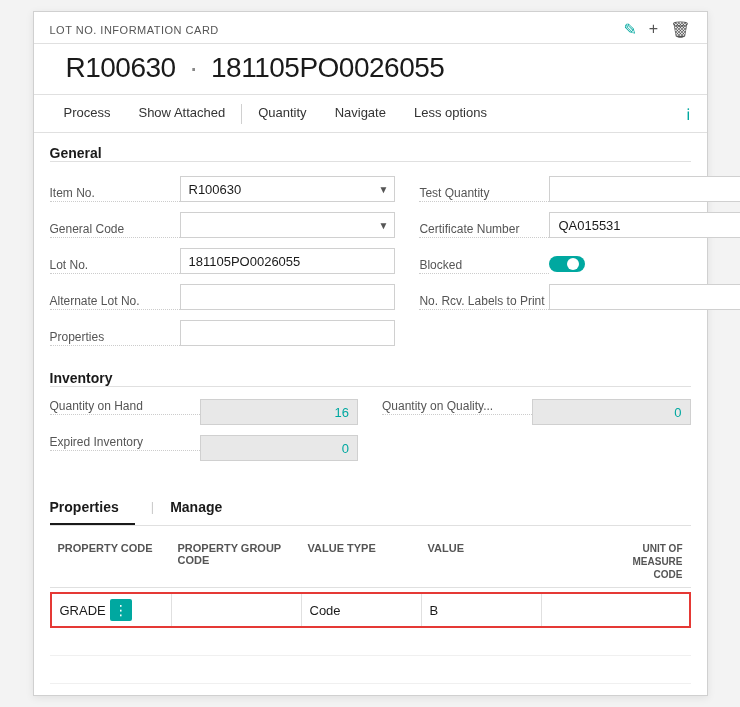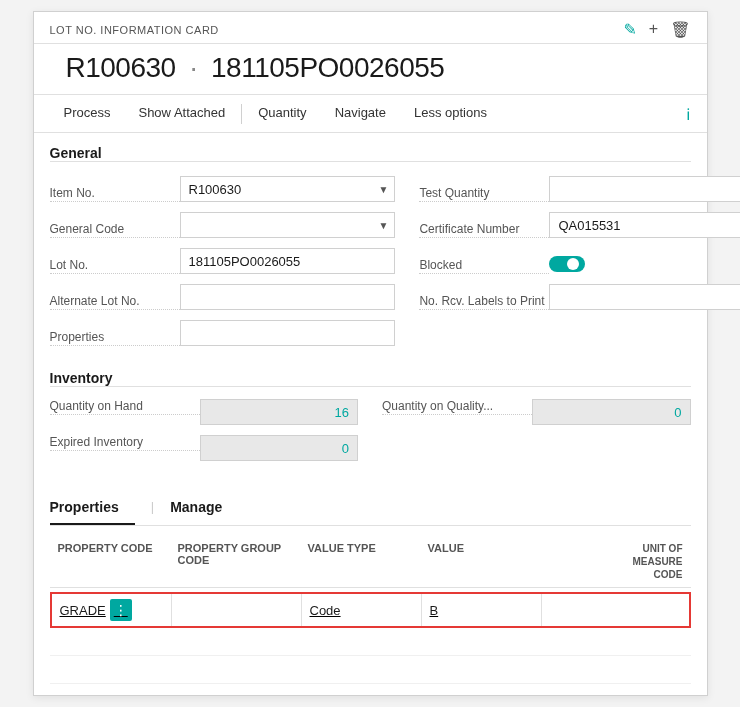--- a/index.html
+++ b/index.html
@@ -250,21 +250,20 @@
       color: #555;
       text-transform: uppercase;
       padding: 2px 8px;
     }
     .table-row {
       display: grid;
       grid-template-columns: 120px 130px 120px 120px 1fr;
       border: 2px solid #e53935;
       margin-top: 4px;
       background: #fff;
-      text-decoration: underline;
     }
     .table-cell {
       padding: 5px 8px;
       font-size: 13px;
       color: #1a1a1a;
       border-right: 1px solid #e0e0e0;
       display: flex;
       align-items: center;
     }
     .table-cell:last-child {

